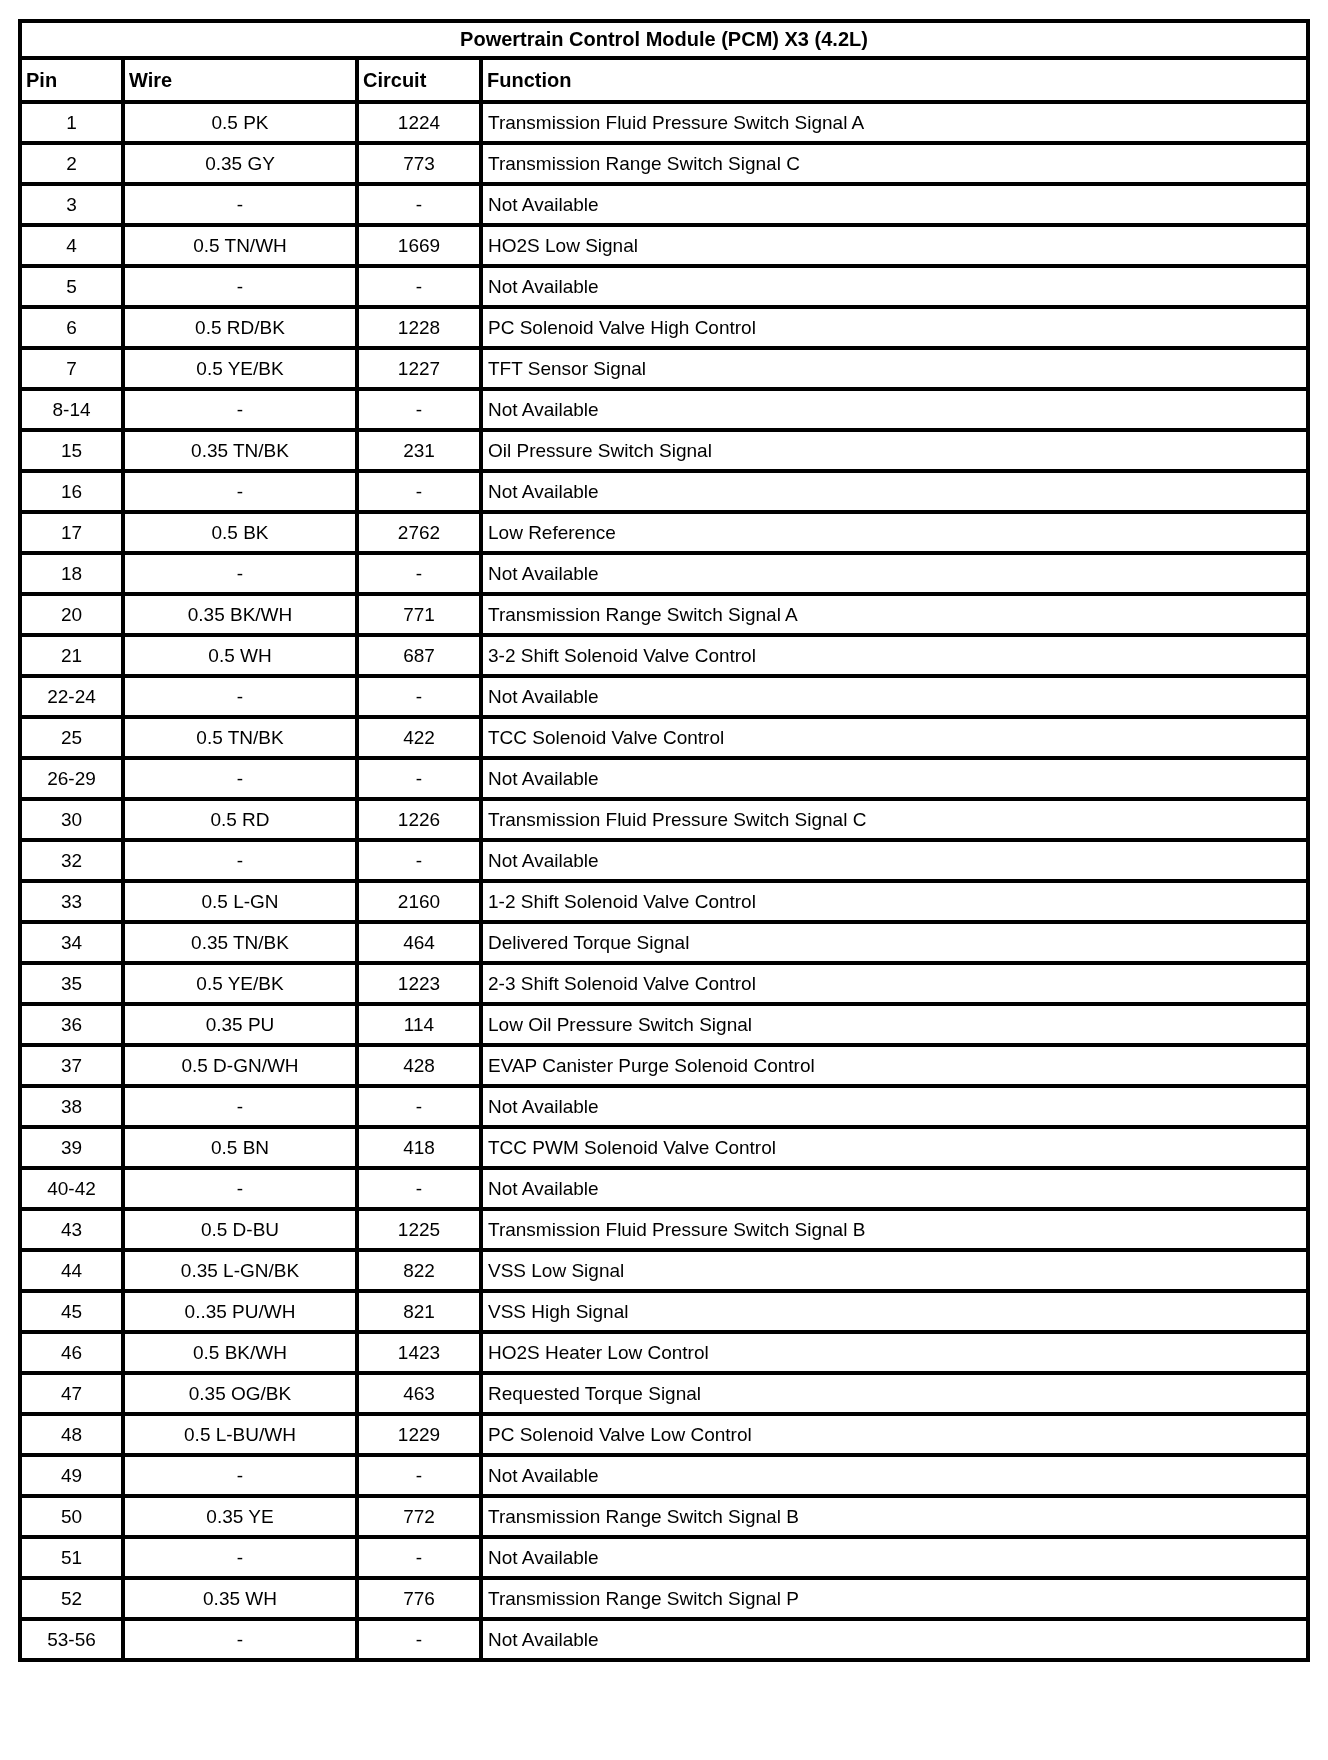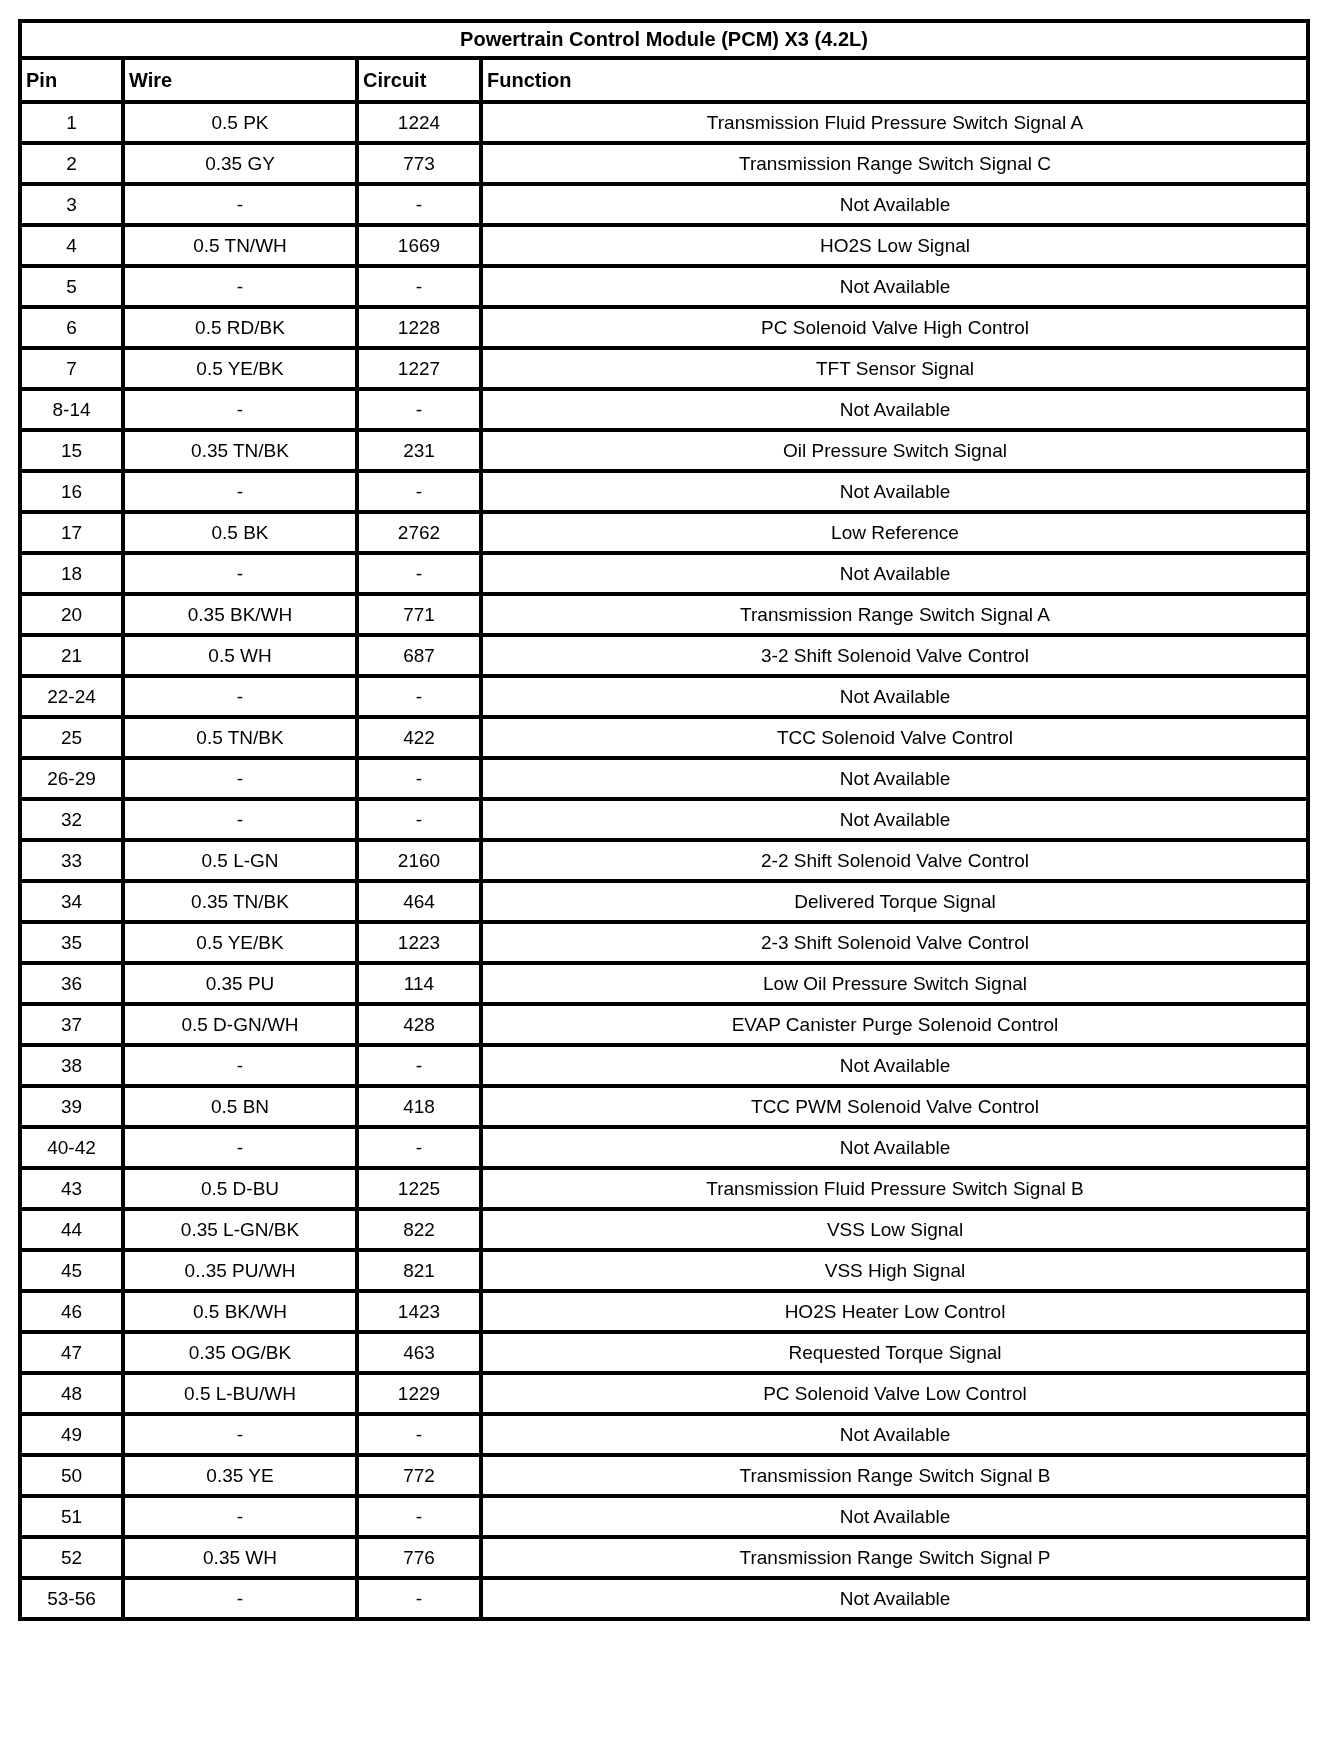--- a/index.html
+++ b/index.html
@@ -41,21 +41,21 @@
     font-size: 20px;
     font-weight: bold;
     text-align: left;
   }
   tbody td {
     height: 37px;
     font-size: 19px;
     text-align: center;
   }
   tbody td.fn {
-    text-align: center;
+    text-align: left;
     padding-left: 5px;
   }
   col.c-pin     { width: 103px; }
   col.c-wire    { width: 234px; }
   col.c-circuit { width: 124px; }
 </style>
 </head>
 <body>
 
 <div class="sheet">
@@ -174,30 +174,36 @@
           <td>422</td>
           <td class="fn">TCC Solenoid Valve Control</td>
         </tr>
         <tr>
           <td>26-29</td>
           <td>-</td>
           <td>-</td>
           <td class="fn">Not Available</td>
         </tr>
         <tr>
+          <td>30</td>
+          <td>0.5 RD</td>
+          <td>1226</td>
+          <td class="fn">Transmission Fluid Pressure Switch Signal C</td>
+        </tr>
+        <tr>
           <td>32</td>
           <td>-</td>
           <td>-</td>
           <td class="fn">Not Available</td>
         </tr>
         <tr>
           <td>33</td>
           <td>0.5 L-GN</td>
           <td>2160</td>
-          <td class="fn">2-2 Shift Solenoid Valve Control</td>
+          <td class="fn">1-2 Shift Solenoid Valve Control</td>
         </tr>
         <tr>
           <td>34</td>
           <td>0.35 TN/BK</td>
           <td>464</td>
           <td class="fn">Delivered Torque Signal</td>
         </tr>
         <tr>
           <td>35</td>
           <td>0.5 YE/BK</td>

